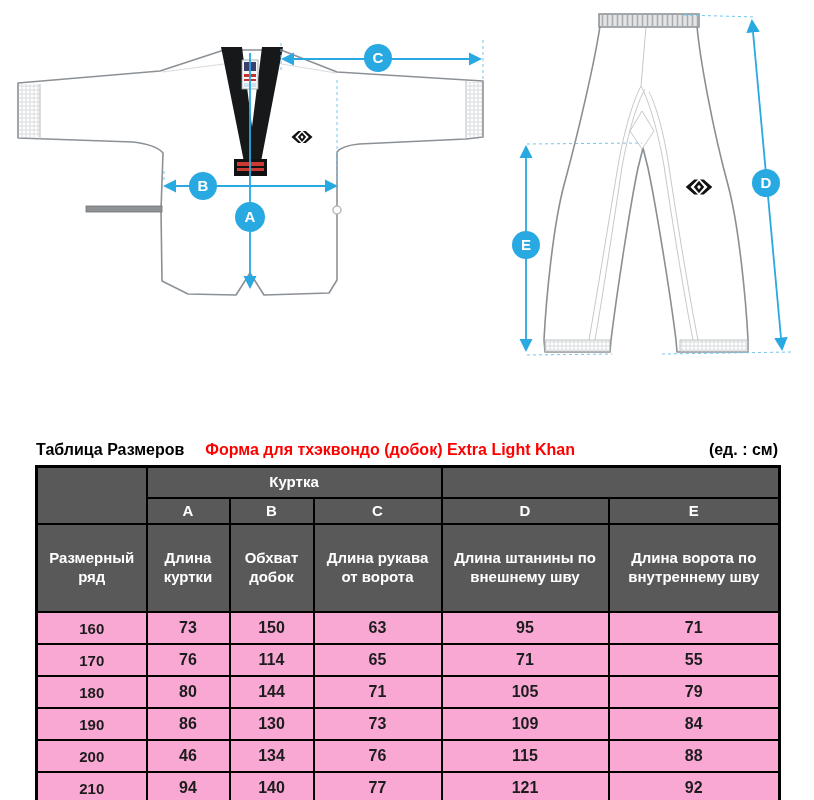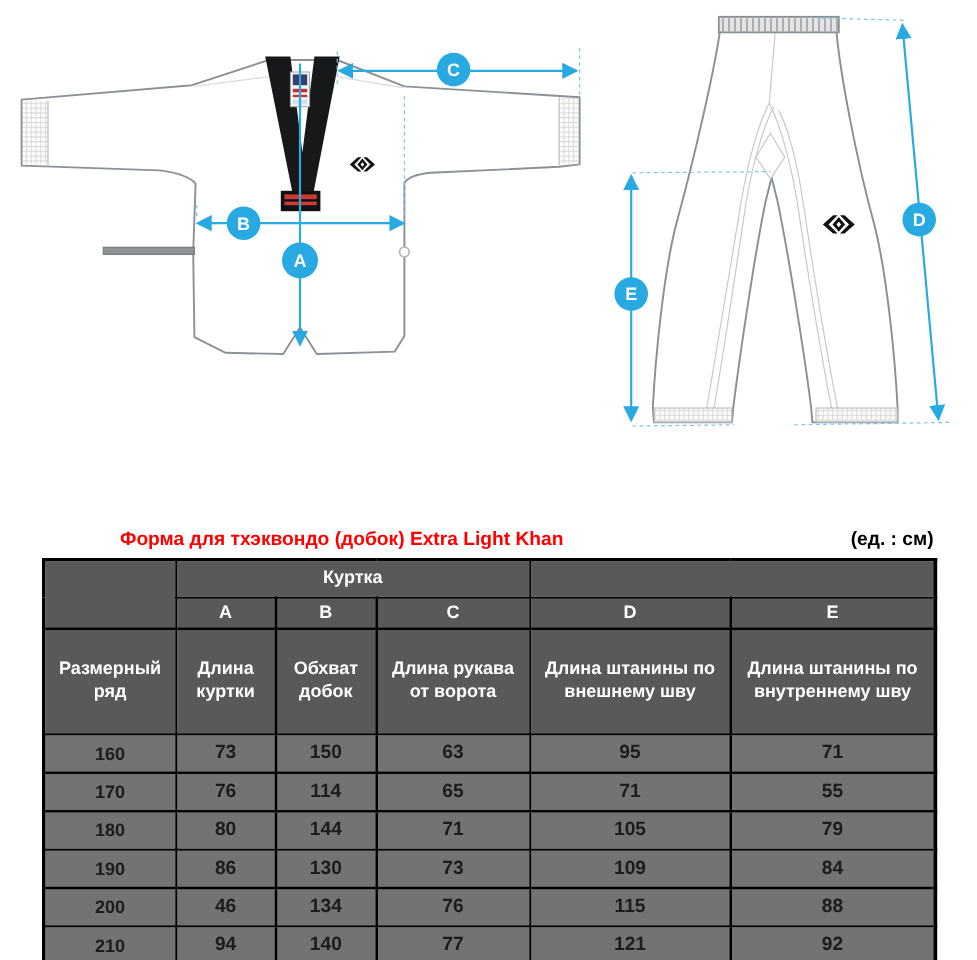--- a/index.html
+++ b/index.html
@@ -1,31 +1,31 @@
 <!DOCTYPE html>
 <html><head>
 <meta charset="utf-8">
 <style>
   html,body{margin:0;padding:0;background:#ffffff;}
   .stage{position:relative;width:814px;height:800px;background:#ffffff;overflow:hidden;
          font-family:"Liberation Sans",sans-serif;color:#000;}
   .diagrams{position:absolute;top:0;left:0;}
   .title-row{position:absolute;top:441px;left:36px;width:742px;display:flex;align-items:baseline;
              font-weight:bold;font-size:16px;white-space:nowrap;}
-  .title-product{color:#fe0000;margin-left:64px;}
+  .title-product{color:#fe0000;margin-left:21px;}
   .title-units{margin-left:auto;}
   table.size-table{position:absolute;top:465px;left:35px;border-collapse:collapse;table-layout:fixed;
                    width:743px;border:3px solid #000;}
   .size-table th,.size-table td{border:2px solid #000;text-align:center;vertical-align:middle;
                    padding:1px 3px;overflow:hidden;font-weight:bold;}
   .size-table th{background:#595959;color:#ffffff;font-weight:bold;font-size:15px;line-height:1.25;}
   .size-table tr.h1 th{height:27px;}
   .size-table tr.h2 th{height:22px;}
   .size-table tr.h3 th{height:84px;}
-  .size-table td{background:#737373;color:#1c1c1c;font-size:16px;height:28px;}
+  .size-table td{background:#f9a8d4;color:#1c1c1c;font-size:16px;height:28px;}
   .size-table td.size-cell{font-weight:bold;font-size:15px;}
 </style>
 </head>
 <body>
 
 <div class="stage">
 
   <svg class="diagrams" width="814" height="435" viewBox="0 0 814 435">
     <defs>
       <marker id="arr" viewBox="0 0 10 10" refX="8.5" refY="5" markerWidth="7.5" markerHeight="7.5" orient="auto-start-reverse">
@@ -132,20 +132,21 @@
         <text x="766" y="183" dy="0.35em" text-anchor="middle" fill="#ffffff" font-size="15" font-weight="bold">D</text>
       </g>
       <g>
         <circle cx="526" cy="245" r="14" fill="#29a9e1"></circle>
         <text x="526" y="245" dy="0.35em" text-anchor="middle" fill="#ffffff" font-size="15" font-weight="bold">E</text>
       </g>
     </g>
   </svg>
 
   <div class="title-row">
+    <span>Таблица Размеров</span>
     <span class="title-product">Форма для тхэквондо (добок) Extra Light Khan</span>
     <span class="title-units">(ед. : см)</span>
   </div>
 
   <table class="size-table">
     <colgroup>
       <col style="width:110px">
         <col style="width:83px">
         <col style="width:84px">
       <col style="width:128px">
@@ -164,21 +165,21 @@
       <th>C</th>
       <th>D</th>
       <th>E</th>
     </tr>
     <tr class="h3">
       <th>Размерный ряд</th>
       <th>Длина куртки</th>
       <th>Обхват добок</th>
       <th>Длина рукава от ворота</th>
       <th>Длина штанины по внешнему шву</th>
-      <th>Длина штанины по внутреннему шву</th>
+      <th>Длина ворота по внутреннему шву</th>
     </tr>
     <tr>
       <td class="size-cell">160</td>
       <td>73</td>
       <td>150</td>
       <td>63</td>
       <td>95</td>
       <td>71</td>
     </tr>
     <tr>

